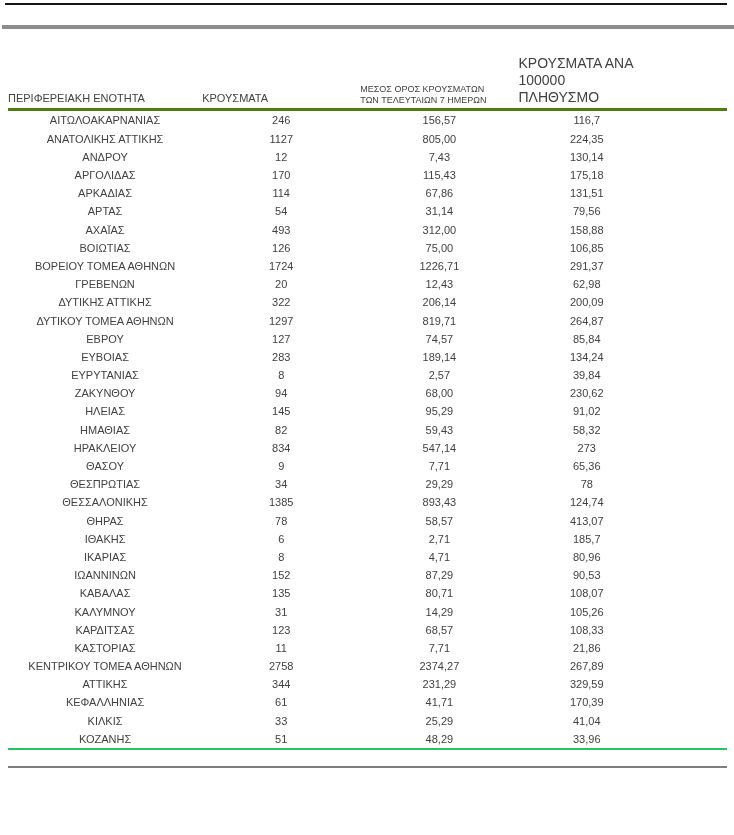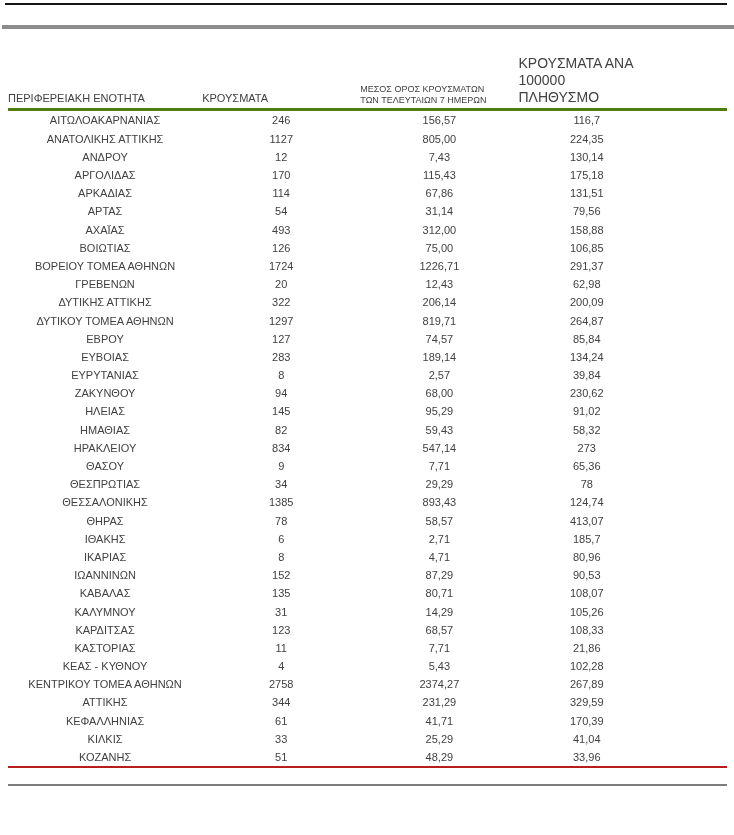--- a/index.html
+++ b/index.html
@@ -62,21 +62,21 @@
   thead th .hline { display: block; }
   tbody td {
     font-size: 11px;
     text-align: center;
     vertical-align: middle;
     padding: 0;
     height: 18.2px;
     white-space: nowrap;
     overflow: hidden;
   }
-  tbody { border-bottom: 2px solid #b91c1c; }
+  tbody { border-bottom: 2px solid #22c55e; }
   .bottom-rule {
     margin-top: 16px;
     height: 2px;
     background: #7d7d7d;
   }
 </style>
 </head>
 <body>
 
 <div class="top-rule-1"></div>
@@ -346,27 +346,20 @@
 
 
   <tr>
     <td>ΚΑΣΤΟΡΙΑΣ</td>
     <td>11</td>
     <td>7,71</td>
     <td>21,86</td>
     <td></td>
   </tr>
 
-  <tr>
-    <td>ΚΕΑΣ - ΚΥΘΝΟΥ</td>
-    <td>4</td>
-    <td>5,43</td>
-    <td>102,28</td>
-    <td></td>
-  </tr>
 
   <tr>
     <td>ΚΕΝΤΡΙΚΟΥ ΤΟΜΕΑ ΑΘΗΝΩΝ</td>
     <td>2758</td>
     <td>2374,27</td>
     <td>267,89</td>
     <td></td>
   </tr>
 
   <tr>

